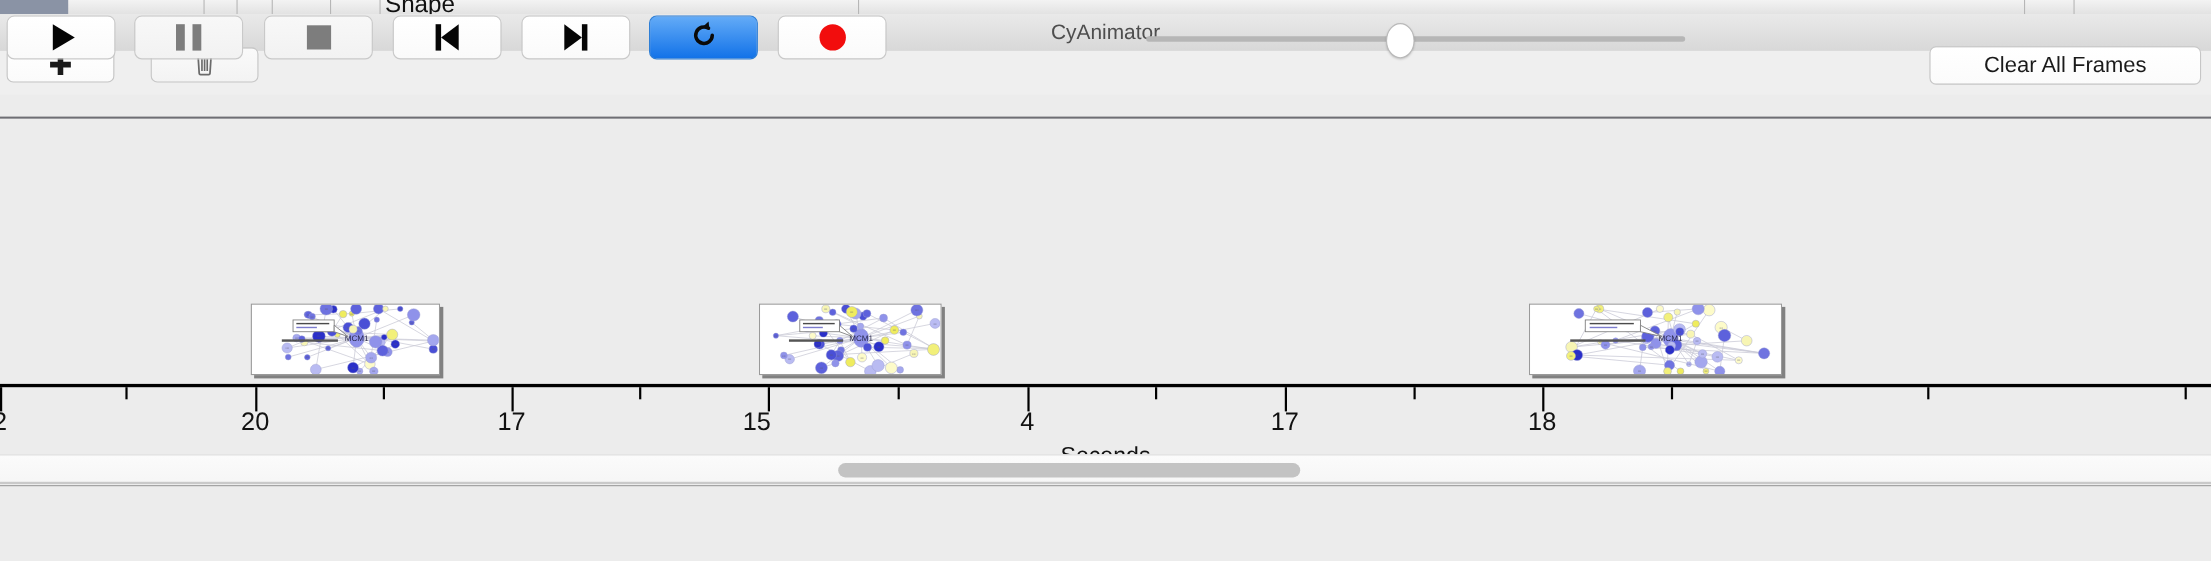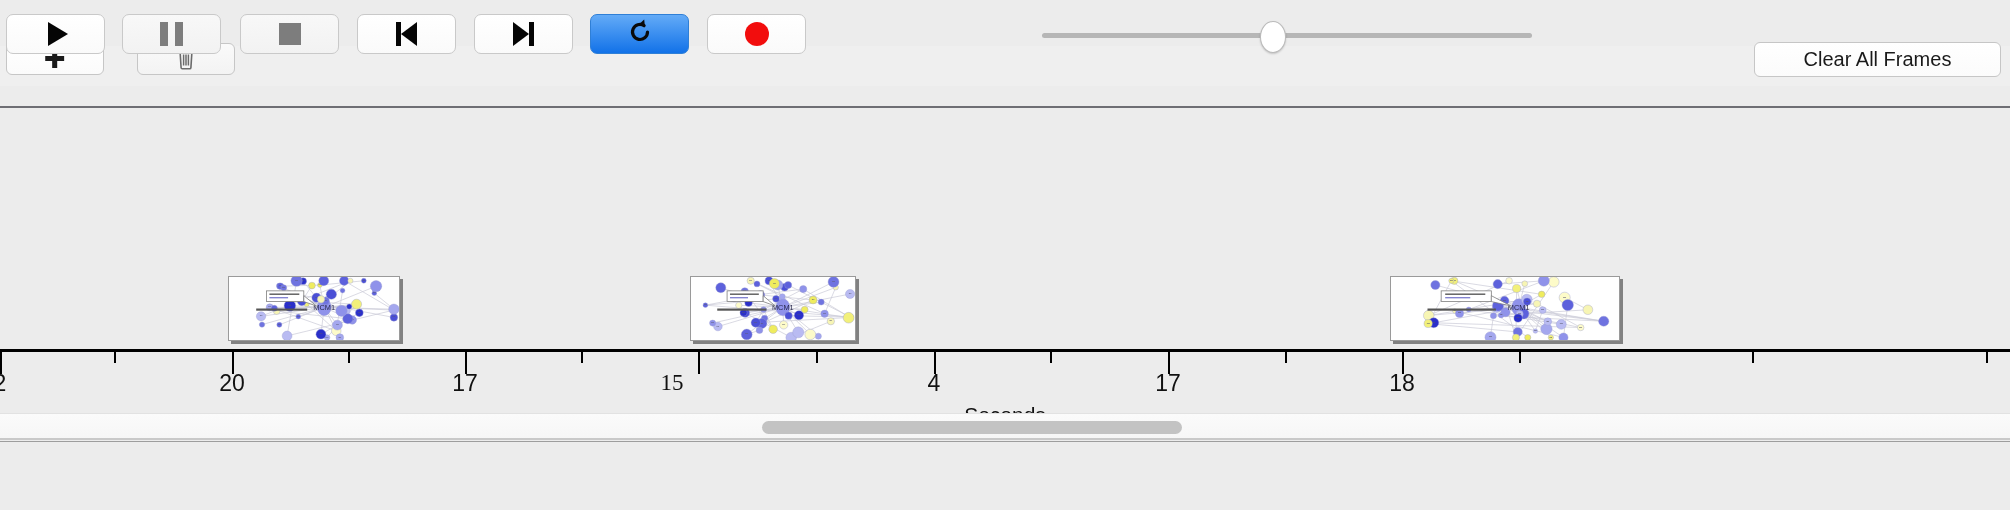--- a/index.html
+++ b/index.html
@@ -98,21 +98,41 @@
   .slider{position:absolute;left:1042px;top:33px;width:490px;height:0;}
   .slider .track{position:absolute;left:0;top:0;width:490px;height:5px;border-radius:3px;background:#b6b6b6;}
   .slider .thumb{position:absolute;left:230px;top:-12px;width:24px;height:30px;border-radius:50%;
     background:#fff;border:1px solid #b9b9b9;box-shadow:0 1px 2px rgba(0,0,0,.18);}
 </style>
 </head>
 <body>
 
 <div id="app">
 
-
+  <div class="bg-strip">
+    <div class="bg-dark"></div>
+    <div class="bg-tick" style="left:185px"></div>
+    <div class="bg-tick" style="left:215px"></div>
+    <div class="bg-tick" style="left:247px"></div>
+    <div class="bg-tick" style="left:300px"></div>
+    <div class="bg-tick" style="left:345px"></div>
+    <div class="bg-tick" style="left:780px"></div>
+    <div class="bg-tick" style="left:1840px"></div>
+    <div class="bg-tick" style="left:1885px"></div>
+    <div class="bg-text">Shape</div>
+  </div>
+
+  <div class="titlebar">
+    <div class="traffic">
+      <span class="dot red"></span>
+      <span class="dot yellow"></span>
+      <span class="dot green"></span>
+    </div>
+    <div class="wtitle">CyAnimator</div>
+  </div>
 
   <div class="toolbar"></div>
 
   <div class="btn" id="add-btn">
     <span class="plus">✚</span>
   </div>
 
   <div class="btn flat" id="del-btn">
     <span>
       <svg width="22" height="26" viewBox="0 0 22 26">
@@ -524,21 +544,21 @@
         <div class="tick minor" style="left: 1519px;"></div>
         <div class="tick minor" style="left: 1752px;"></div>
         <div class="tick minor" style="left: 1986px;"></div>
         <div class="tick major" style="left: 0px;"></div>
         <div class="tlabel" style="left: 0px;">2</div>
         <div class="tick major" style="left: 232px;"></div>
         <div class="tlabel" style="left: 232px;">20</div>
         <div class="tick major" style="left: 465px;"></div>
         <div class="tlabel" style="left: 465px;">17</div>
         <div class="tick major" style="left: 698px;"></div>
-        <div class="tlabel" style="left: 672px; font-family: Liberation Serif, serif;">15</div>
+        <div class="tlabel" style="left: 688px;">15</div>
         <div class="tick major" style="left: 934px;"></div>
         <div class="tlabel" style="left: 934px;">4</div>
         <div class="tick major" style="left: 1168px;"></div>
         <div class="tlabel" style="left: 1168px;">17</div>
         <div class="tick major" style="left: 1402px;"></div>
         <div class="tlabel" style="left: 1402px;">18</div>
       </div>
     <div class="axis-title">Seconds</div>
   </div>
 

